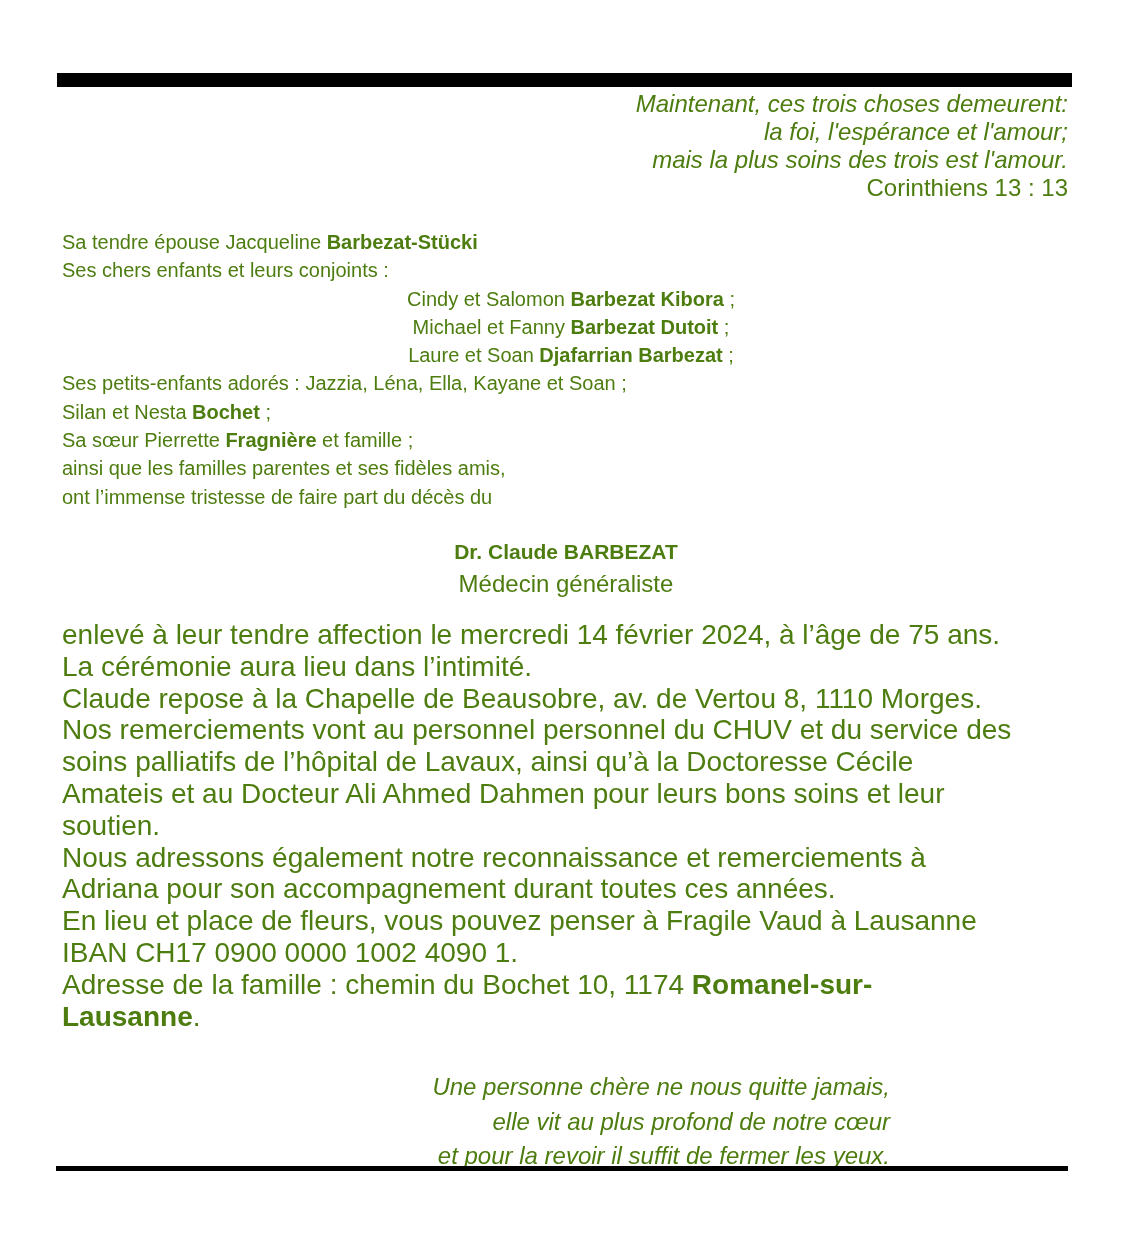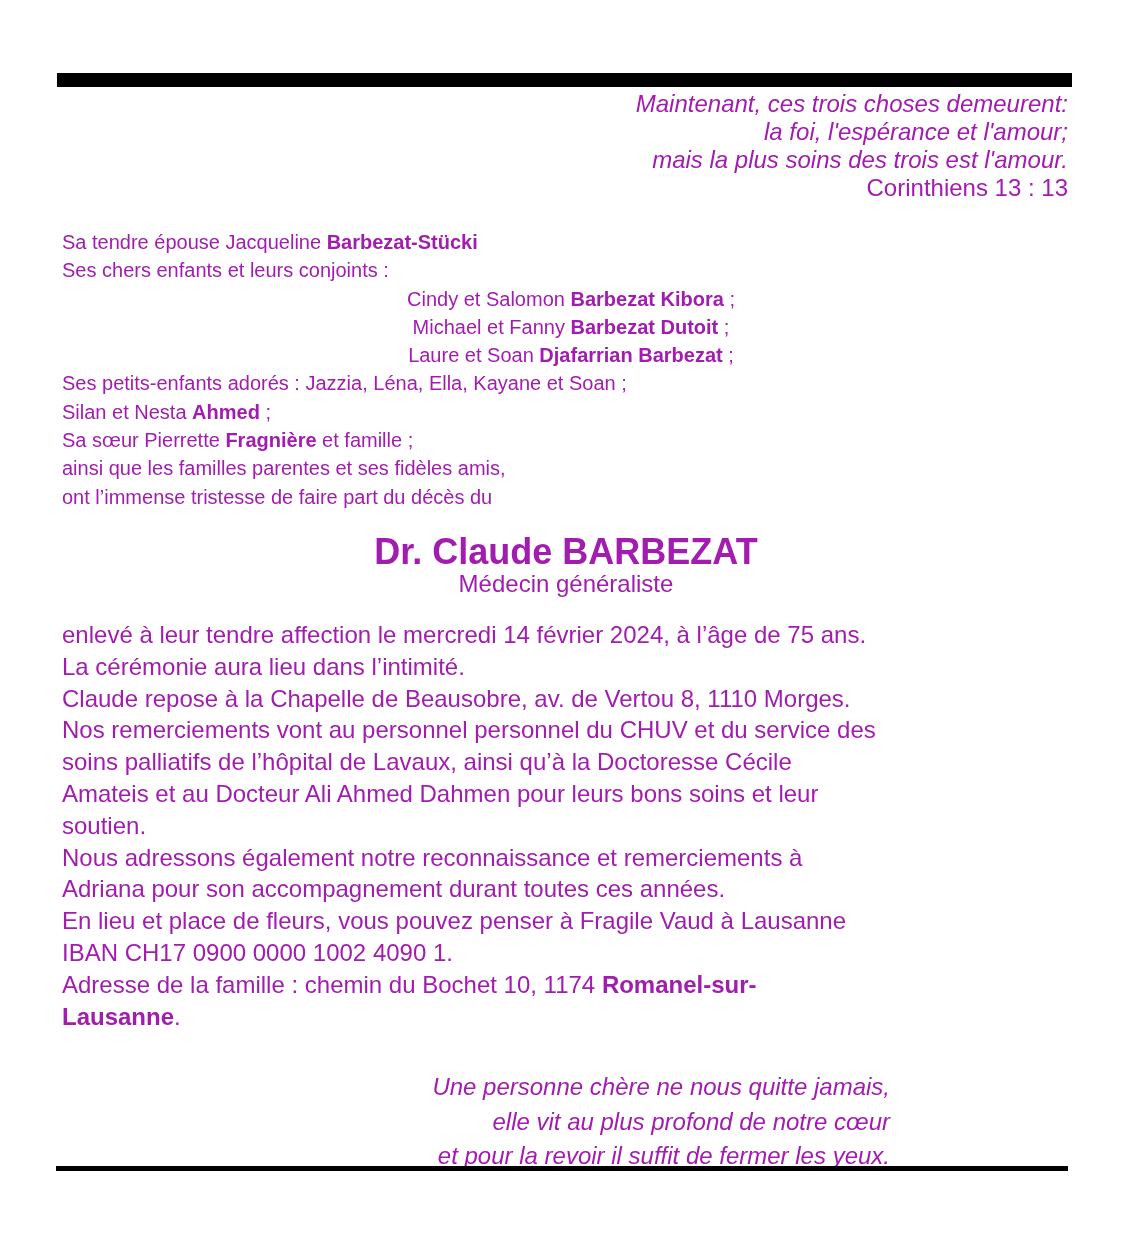--- a/index.html
+++ b/index.html
@@ -2,21 +2,21 @@
 <html lang="fr"><head>
 <meta charset="utf-8">
 <style>
   html, body { margin: 0; padding: 0; background: #e8e8e8; }
   .page {
     position: relative;
     width: 1132px;
     height: 1242px;
     margin: 0 auto;
     background: #ffffff;
-    color: #a21caf;
+    color: #4d7c0f;
     font-family: "Liberation Sans", sans-serif;
     overflow: hidden;
   }
   .rule-top {
     position: absolute;
     left: 57px; top: 73px;
     width: 1015px; height: 14px;
     background: #000000;
   }
   .rule-bottom {
@@ -48,34 +48,34 @@
   }
   .family .line.indent { padding-left: 28px; text-align: center; }
 
   .deceased {
     position: absolute;
     left: 0; top: 536px;
     width: 1132px;
     text-align: center;
   }
   .deceased .name {
-    font-size: 36px;
+    font-size: 21px;
     font-weight: bold;
     line-height: 32px;
   }
   .deceased .subtitle {
     font-size: 24px;
     line-height: 31px;
   }
 
   .body-block {
     position: absolute;
     left: 62px; top: 619px;
     width: 1000px;
-    font-size: 24px;
+    font-size: 28px;
     line-height: 31.8px;
   }
 
   .closing {
     position: absolute;
     left: 62px; top: 1070px;
     width: 828px;
     text-align: right;
     font-style: italic;
     font-size: 24px;
@@ -96,21 +96,21 @@
       <div class="line attribution"><span>Corinthiens 13 : 13</span></div>
     </div>
 
   <div class="family">
       <div class="line"><span>Sa tendre épouse Jacqueline </span><b>Barbezat-Stücki</b></div>
       <div class="line"><span>Ses chers enfants et leurs conjoints :</span></div>
       <div class="line indent"><span>Cindy et Salomon </span><b>Barbezat Kibora</b><span> ;</span></div>
       <div class="line indent"><span>Michael et Fanny </span><b>Barbezat Dutoit</b><span> ;</span></div>
       <div class="line indent"><span>Laure et Soan </span><b>Djafarrian Barbezat</b><span> ;</span></div>
       <div class="line"><span>Ses petits-enfants adorés : Jazzia, Léna, Ella, Kayane et Soan ;</span></div>
-      <div class="line"><span>Silan et Nesta </span><b>Ahmed</b><span> ;</span></div>
+      <div class="line"><span>Silan et Nesta </span><b>Bochet</b><span> ;</span></div>
       <div class="line"><span>Sa sœur Pierrette </span><b>Fragnière</b><span> et famille ;</span></div>
       <div class="line"><span>ainsi que les familles parentes et ses fidèles amis,</span></div>
       <div class="line"><span>ont l’immense tristesse de faire part du décès du</span></div>
     </div>
 
   <div class="deceased">
     <div class="name">Dr. Claude BARBEZAT</div>
     <div class="subtitle">Médecin généraliste</div>
   </div>
 

